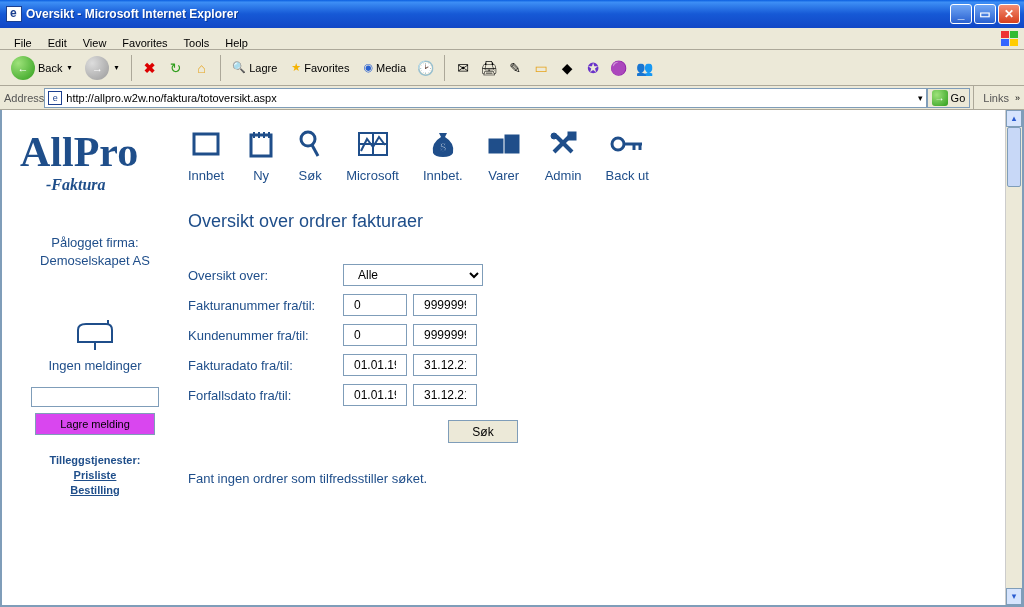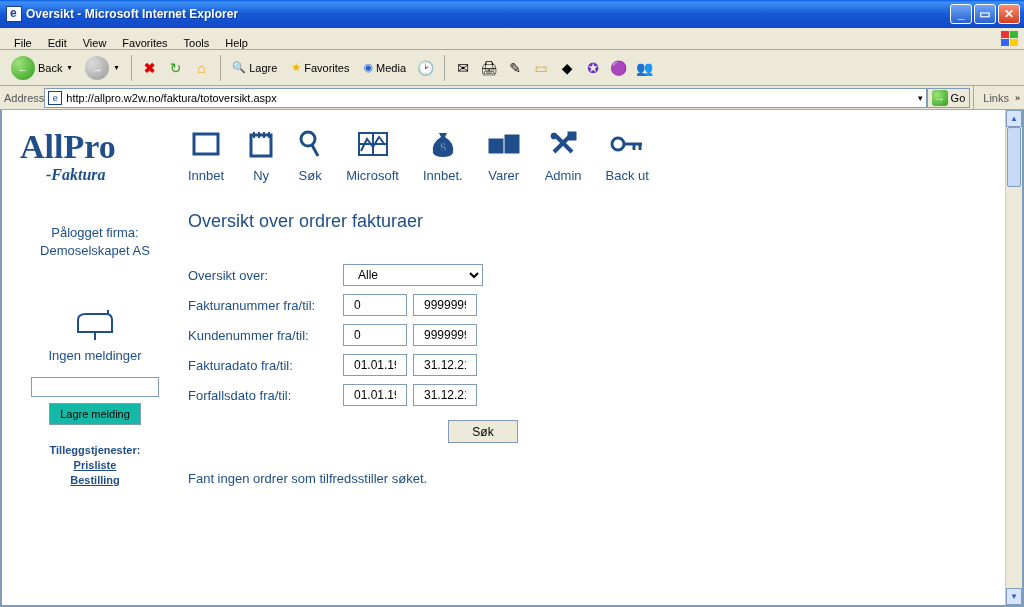--- a/index.html
+++ b/index.html
@@ -51,28 +51,28 @@
 .page-wrap{position:absolute;top:110px;left:0;right:0;bottom:0;border:2px solid #7f9db9;border-top:none;background:#fff}
 .scrolltrack{position:absolute;right:0;top:0;bottom:0;width:17px;background:#ece9d8;border-left:1px solid #ccc}
 .scrollthumb{position:absolute;left:1px;right:1px;top:0;height:60px;background:#c8d8f7;border:1px solid #7f9db9;border-radius:2px}
 .scrollbtn{position:absolute;left:0;right:0;height:17px;background:#d6e4fd;border:1px solid #7f9db9;font-size:9px;text-align:center;line-height:15px;color:#2a5bd0}
 
 .content{padding:18px 0 0 18px;display:flex;gap:18px;color:#000}
 
 
 .sidebar{width:150px;text-align:center}
 .brand{font-family:Georgia,serif;color:#1f4e8a;text-align:left;margin-bottom:8px}
-.brand .big{font-size:34px;font-weight:bold;letter-spacing:0px}
+.brand .big{font-size:42px;font-weight:bold;letter-spacing:0px}
 .brand .sub{font-size:16px;font-style:italic;font-weight:bold;margin-left:26px}
 .logged{color:#1f4e8a;font-size:13px;margin-top:40px;line-height:1.4}
 .mailbox{margin-top:50px}
 .mailbox svg{width:46px;height:30px}
 .nomsg{color:#1f4e8a;font-size:13px;margin-top:6px}
 .msgfield{width:128px;height:20px;border:1px solid #7f9db9;margin:14px auto 6px;background:#fff}
-.savebtn{display:block;margin:0 auto;width:92px;height:22px;background:#14b8a6;border:1px solid #7f9db9;font-family:inherit;font-size:11px}
+.savebtn{display:block;margin:0 auto;width:120px;height:22px;background:#d946ef;border:1px solid #7f9db9;font-family:inherit;font-size:11px}
 .support{margin-top:44px;color:#1f4e8a;font-size:11px;line-height:1.35;font-weight:bold}
 .support a{color:#1f4e8a}
 .tilleg{margin-top:18px;color:#1f4e8a;font-weight:bold;font-size:11px;line-height:1.35}
 
 
 .main{flex:1}
 .appnav{display:flex;gap:24px;margin-bottom:28px}
 .appnavitem{text-align:center;color:#1f4e8a;font-size:13px}
 .appnavitem .ic{height:32px;display:flex;align-items:center;justify-content:center;margin-bottom:8px}
 .appnavitem svg{fill:#1f4e8a;stroke:#1f4e8a}

